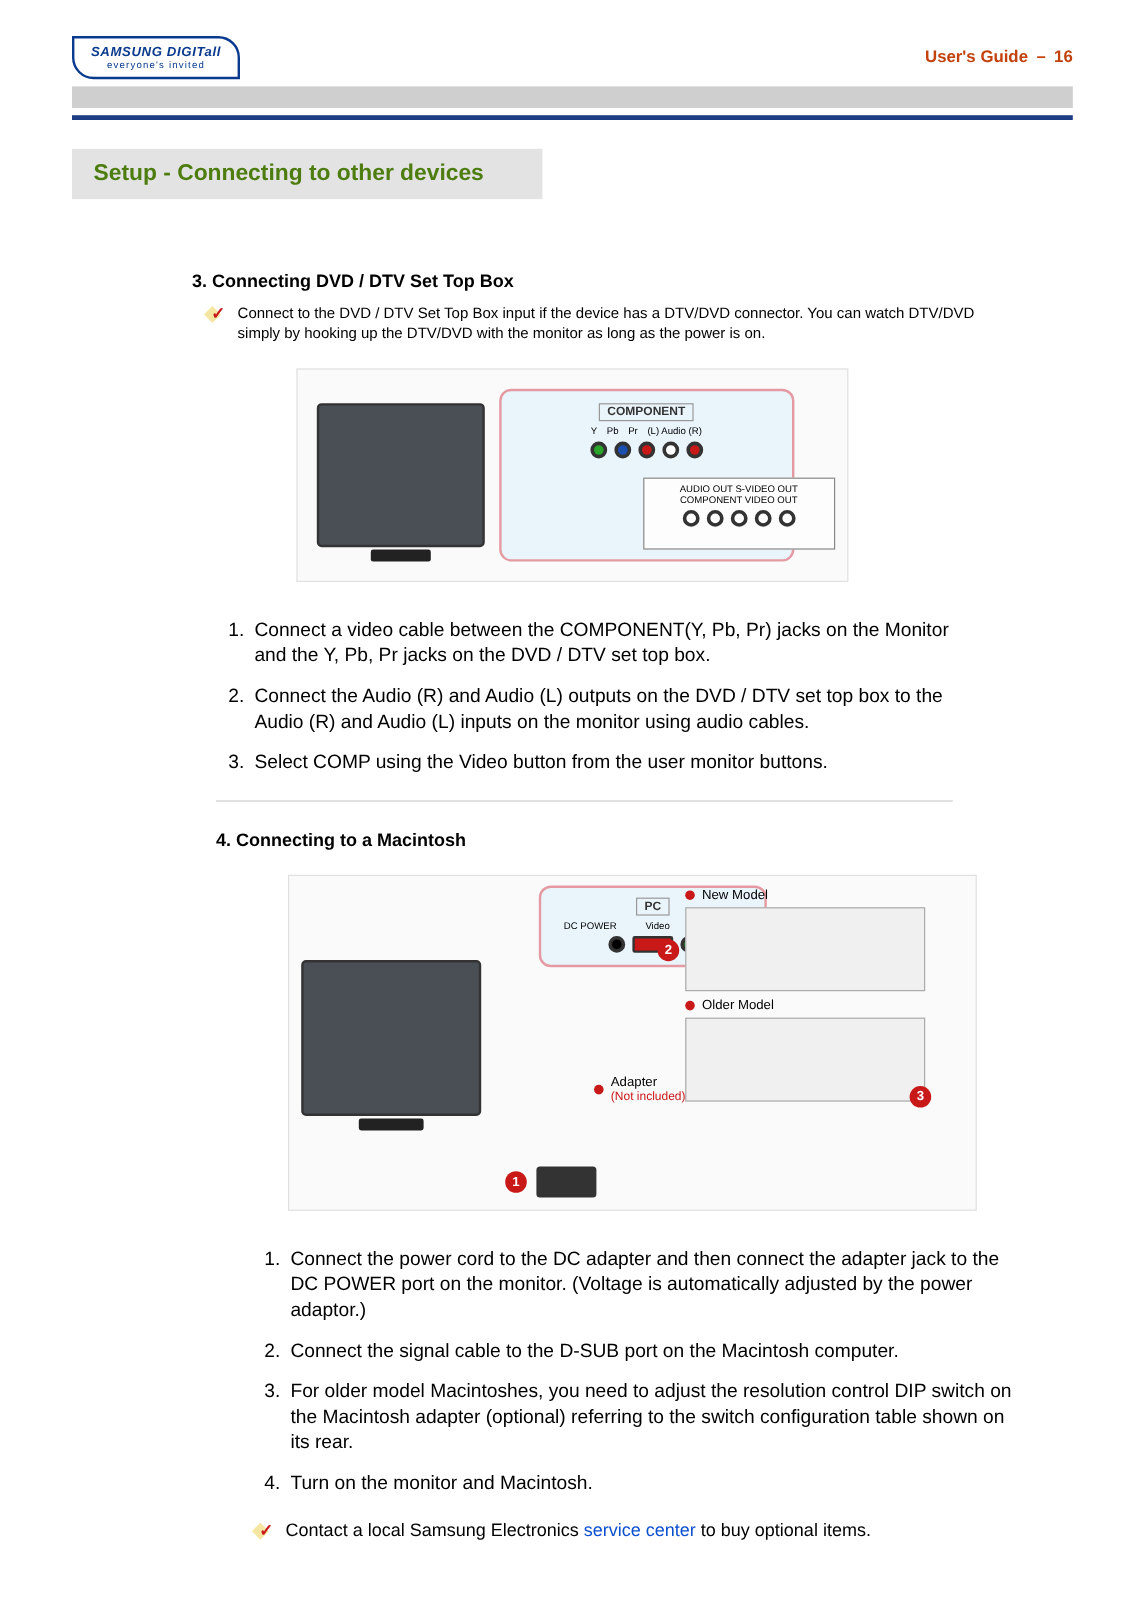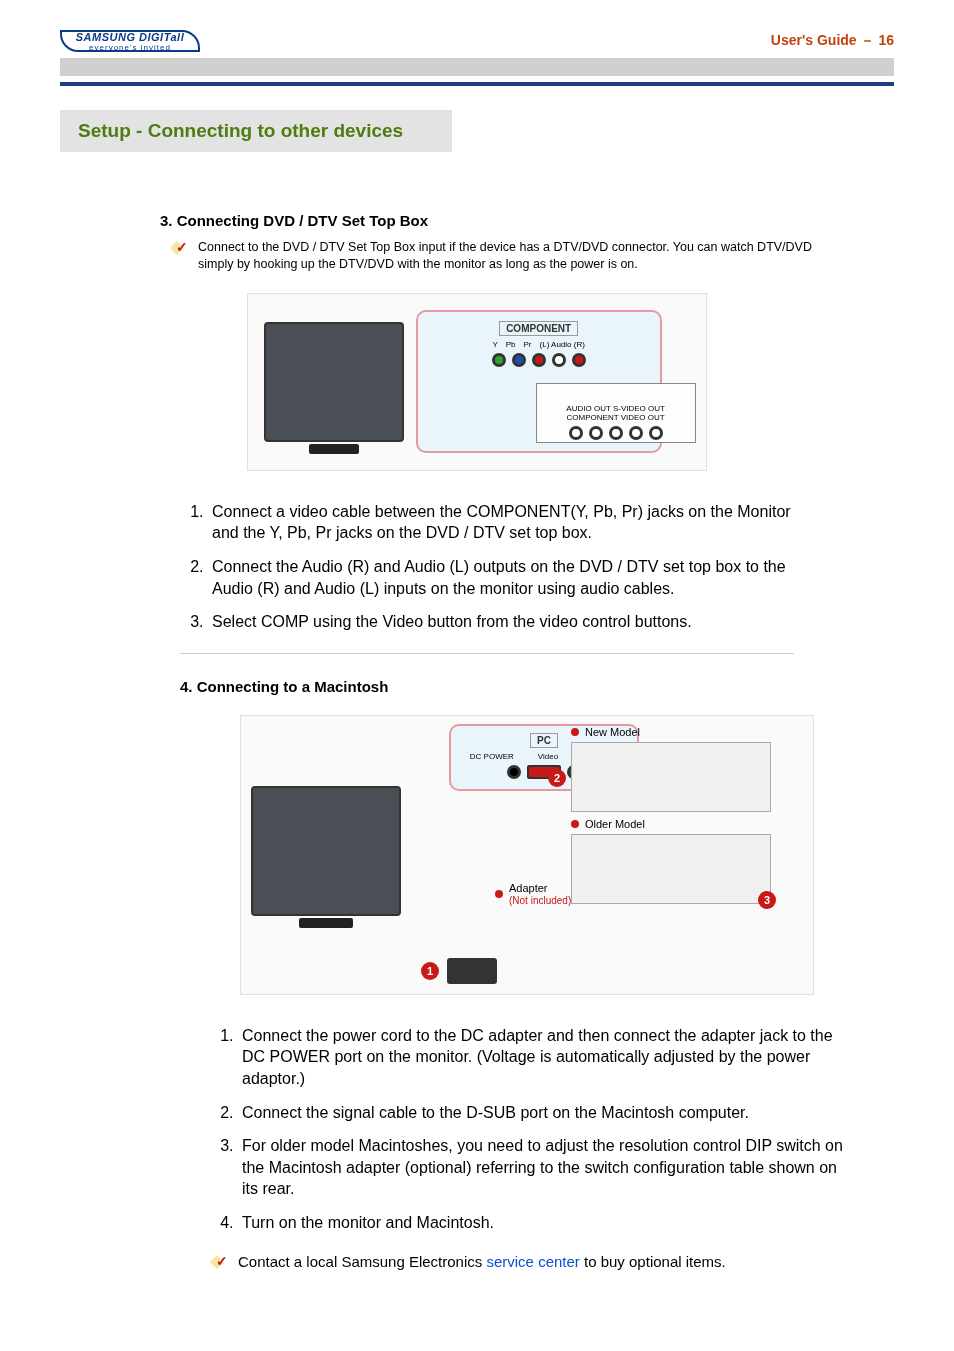--- a/index.html
+++ b/index.html
@@ -13,21 +13,21 @@
     padding: 30px 60px 40px 60px;
   }
   .header {
     display: flex;
     justify-content: space-between;
     align-items: center;
     margin-bottom: 6px;
   }
   .logo {
     width: 140px;
-    height: 22px;
+    height: 36px;
     border: 2px solid #0a3a8e;
     display: flex;
     flex-direction: column;
     justify-content: center;
     align-items: center;
     border-radius: 0 18px 0 18px;
     background: #fff;
   }
   .logo-top { color: #0a3a8e; font-weight: bold; font-size: 11px; font-style: italic; letter-spacing: 0.5px;}
   .logo-bottom { color: #0a3a8e; font-size: 8px; letter-spacing: 1px; text-align: right; }
@@ -122,21 +122,21 @@
     padding: 8px;
     margin-top: 8px;
   }
   .panel-label { text-align:center; font-size:10px; font-weight:bold; color:#333; border:1px solid #999; display:inline-block; padding:1px 6px; margin-bottom:4px;}
   .jack-row { display:flex; gap:6px; justify-content:center; margin:4px 0;}
   .jack { width:14px;height:14px;border-radius:50%; border:3px solid #333;}
   .jack.g{background:#2aa52a;} .jack.b{background:#1a4fb0;} .jack.r{background:#c81818;} .jack.w{background:#fff;}
   .small-lbl{font-size:8px;text-align:center;display:flex;gap:8px;justify-content:center;}
   .device-box{
     display:inline-block;width:160px;height:60px;border:1px solid #888;background:#fdfdfd;
-    margin-top:12px;margin-left:110px;font-size:8px;padding:20px;text-align:center;
+    margin-top:12px;margin-left:110px;font-size:8px;padding:4px;text-align:center;
   }
   ol.steps {
     margin: 10px 80px 20px 130px;
     padding-left: 18px;
   }
   ol.steps li {
     font-size: 16px;
     line-height: 1.35;
     margin-bottom: 12px;
     padding-left: 4px;
@@ -230,21 +230,21 @@
           <span class="jack w"></span>
         </div>
       </div>
     </div>
   </div>
 </div>
 
 <ol class="steps">
   <li>Connect a video cable between the COMPONENT(Y, Pb, Pr) jacks on the Monitor and the Y, Pb, Pr jacks on the DVD / DTV set top box.</li>
   <li>Connect the Audio (R) and Audio (L) outputs on the  DVD / DTV set top box to the Audio (R) and Audio (L) inputs on the monitor using audio cables.</li>
-  <li>Select COMP using the Video button from the video control buttons.</li>
+  <li>Select COMP using the Video button from the user monitor buttons.</li>
 </ol>
 
 <hr class="sep">
 
 <div class="sub-title" style="margin-left:120px;">4. Connecting to a Macintosh</div>
 
 <div class="diagram2">
   <div class="mac-panel">
     <div style="text-align:center;">
       <span class="panel-label">PC</span>

